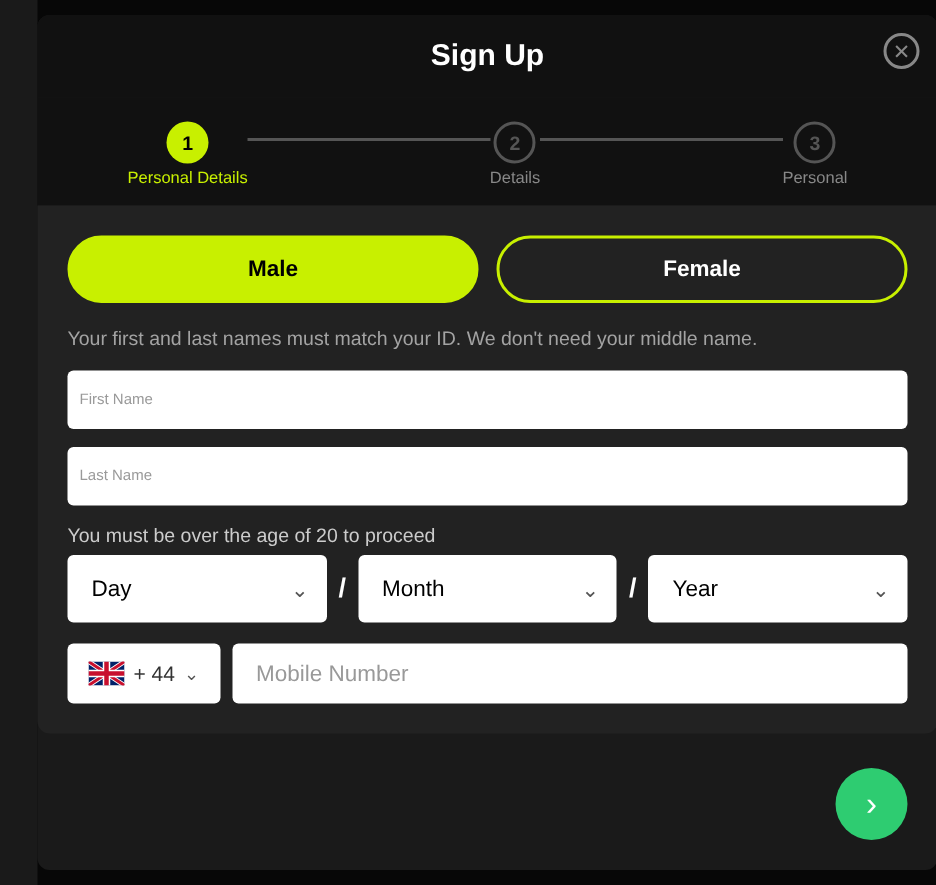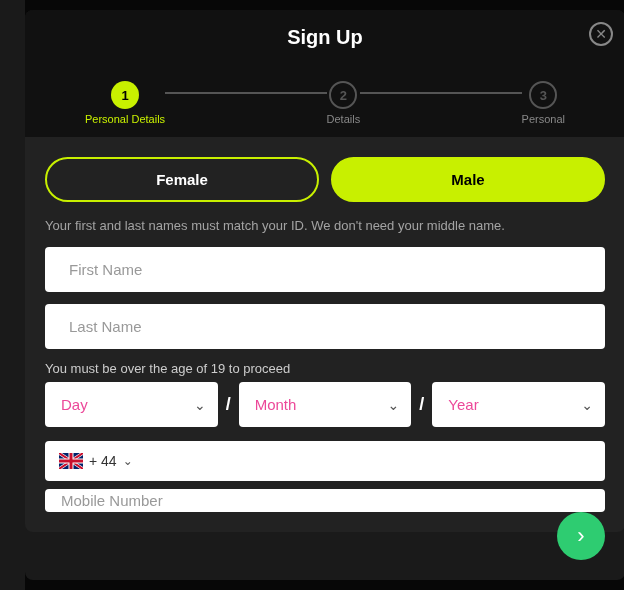--- a/index.html
+++ b/index.html
@@ -165,25 +165,25 @@
     }
 
     .info-text {
       color: #a3a3a3;
       font-size: 13px;
       margin-bottom: 14px;
     }
 
     .input-field {
       width: 100%;
-      padding: 14px 24px;
+      padding: 14px 8px;
       background: #fff;
       border: none;
       border-radius: 4px;
-      font-size: 15px;
+      font-size: 10px;
       color: #999;
       margin-bottom: 12px;
       outline: none;
     }
 
     .input-field::placeholder {
       color: #999;
     }
 
     .age-text {
@@ -211,21 +211,21 @@
       position: relative;
     }
 
     .dob-select {
       width: 100%;
       padding: 14px 16px;
       background: #fff;
       border: none;
       border-radius: 4px;
       font-size: 15px;
-      color: #ec4899;
+      color: #000000;
       appearance: none;
       -webkit-appearance: none;
       cursor: pointer;
       outline: none;
     }
 
     .select-arrow {
       position: absolute;
       right: 12px;
       top: 50%;
@@ -238,21 +238,20 @@
     .dob-separator {
       color: #fff;
       font-size: 18px;
       font-weight: bold;
       padding: 0 2px;
     }
 
     .phone-row {
       display: flex;
       gap: 8px;
-      flex-direction: column;
     }
 
     .phone-country {
       display: flex;
       align-items: center;
       gap: 6px;
       padding: 12px 14px;
       background: #fff;
       border-radius: 4px;
       cursor: pointer;
@@ -343,35 +342,35 @@
           <span class="step-label inactive">Personal</span>
         </div>
 
       </div>
     </div>
 
     <div class="modal-body">
 
       
       <div class="gender-row">
+        <button class="gender-btn selected">Male</button>
         <button class="gender-btn unselected">Female</button>
-        <button class="gender-btn selected">Male</button>
       </div>
 
       
       <p class="info-text">Your first and last names must match your ID. We don't need your middle name.</p>
 
       
       <input class="input-field" type="text" placeholder="First Name" style="">
 
       
       <input class="input-field" type="text" placeholder="Last Name" style="">
 
       
-      <p class="age-text">You must be over the age of 19 to proceed</p>
+      <p class="age-text">You must be over the age of 20 to proceed</p>
 
       
 
       
       <div class="dob-row">
 
         <div class="dob-select-wrapper">
           <select class="dob-select">
             <option value="">Day</option>
           </select>

